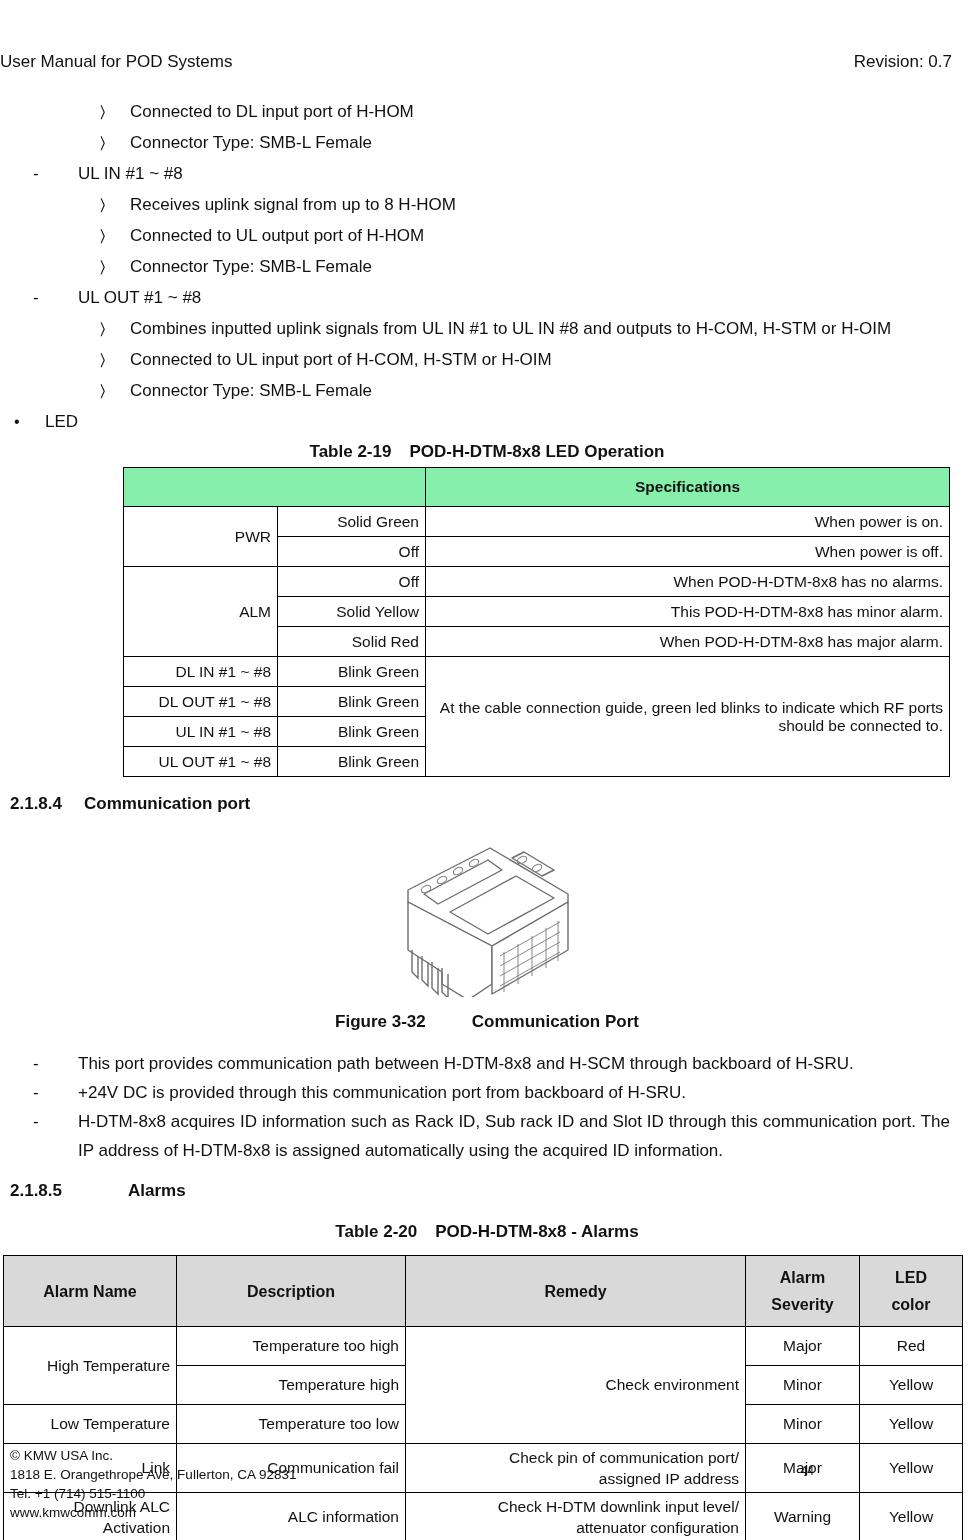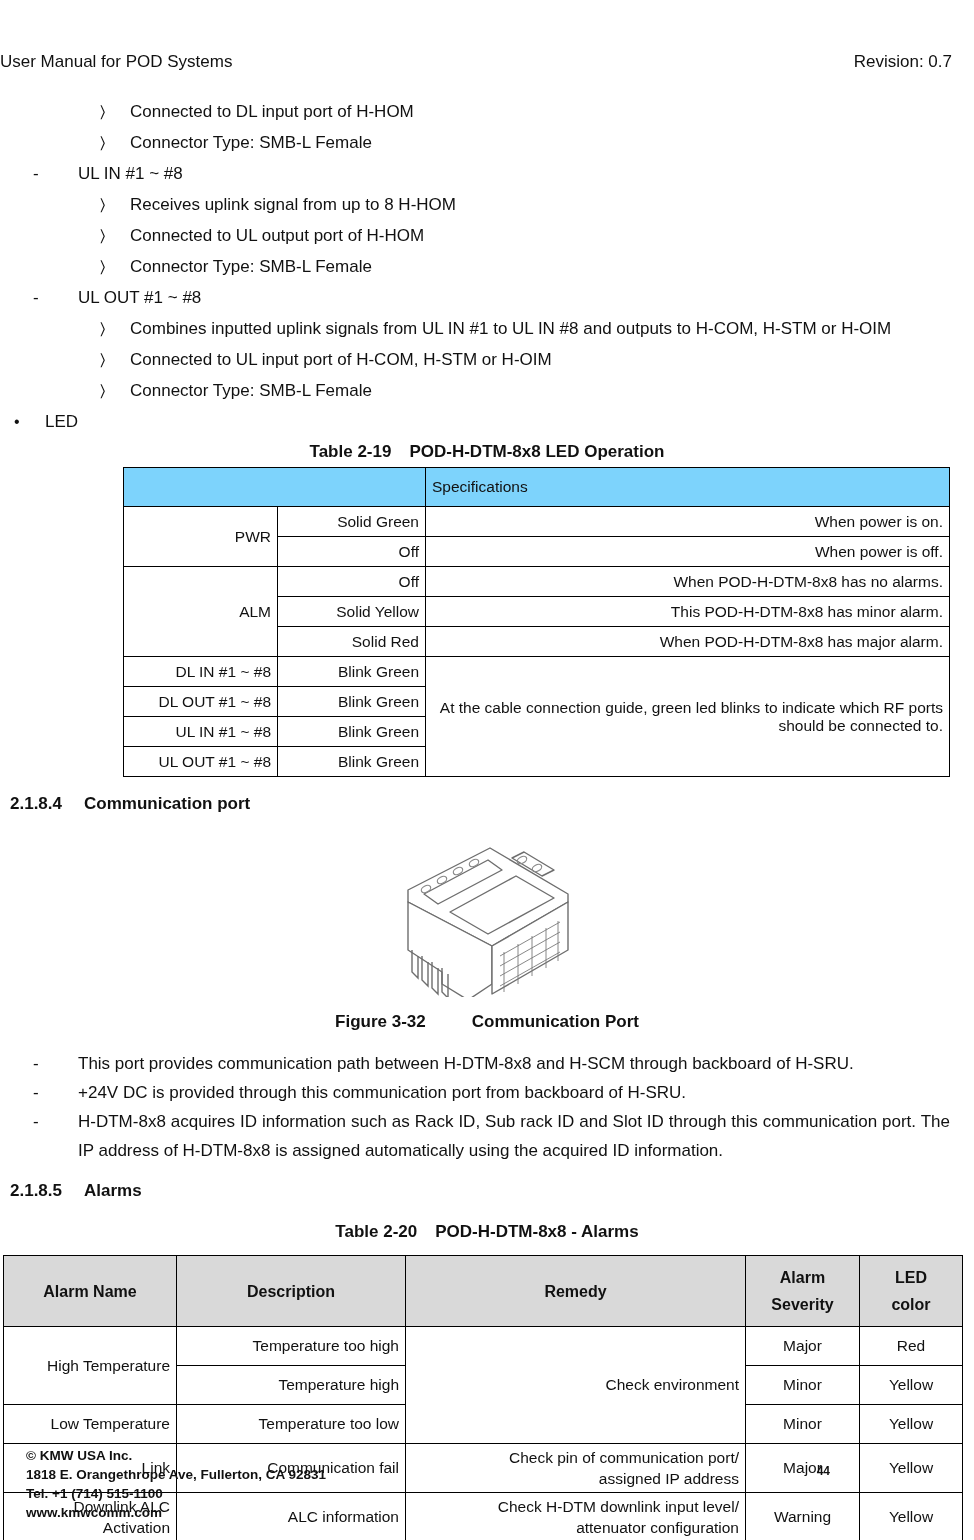--- a/index.html
+++ b/index.html
@@ -189,23 +189,23 @@
   .t19 {
     position: relative;
     margin: 0 0 0 123px;
     width: 826px;
     table-layout: fixed;
   }
   .t19 .c1 { width: 154px; }
   .t19 .c2 { width: 148px; }
   .t19 .c3 { width: 524px; }
   .t19 thead td {
-    background: #7dd3fc;
-    font-weight: 400;
-    text-align: left;
+    background: #86efac;
+    font-weight: 700;
+    text-align: center;
     height: 34px;
   }
   .t19 tbody td { height: 25px; }
 
   
   .t20 {
     margin: 0 0 0 3px;
     width: 959px;
     table-layout: fixed;
   }
@@ -236,25 +236,24 @@
     font-weight: 700;
     font-size: 17px;
     line-height: 30px;
     color: #111;
   }
   .figure-caption .gap { display: inline-block; width: 46px; }
 
   
   .footer {
     position: absolute;
-    left: 16px;
+    left: 0;
     bottom: 8px;
     width: 830px;
     height: 86px;
-    font-weight: bold;
   }
   .footer-addr {
     position: absolute;
     left: 10px;
     top: 0;
     font-size: 13.5px;
     line-height: 19px;
     color: #111;
   }
   .footer-page {
@@ -439,21 +438,21 @@
         <div class="para-row">
           <span class="marker">-</span>
           <span class="txt">+24V DC is provided through this communication port from backboard of H-SRU.</span>
         </div>
         <div class="para-row">
           <span class="marker">-</span>
           <span class="txt">H-DTM-8x8 acquires ID information such as Rack ID, Sub rack ID and Slot ID through this communication port. The IP address of H-DTM-8x8 is assigned automatically using the acquired ID information.</span>
         </div>
       </div>
 
-    <div class="heading" style="margin-top:12px;">
+    <div class="heading" style="margin-top:12px;gap:44px;">
       <span class="num">2.1.8.5</span>
       <span class="ttl">Alarms</span>
     </div>
 
     <div class="tbl-caption" style="margin-top:12px;">
       <span>Table 2-20</span><span class="gap"></span><span>POD-H-DTM-8x8 - Alarms</span>
     </div>
 
     <table class="t20" style="margin-top:8px;">
       <colgroup>

